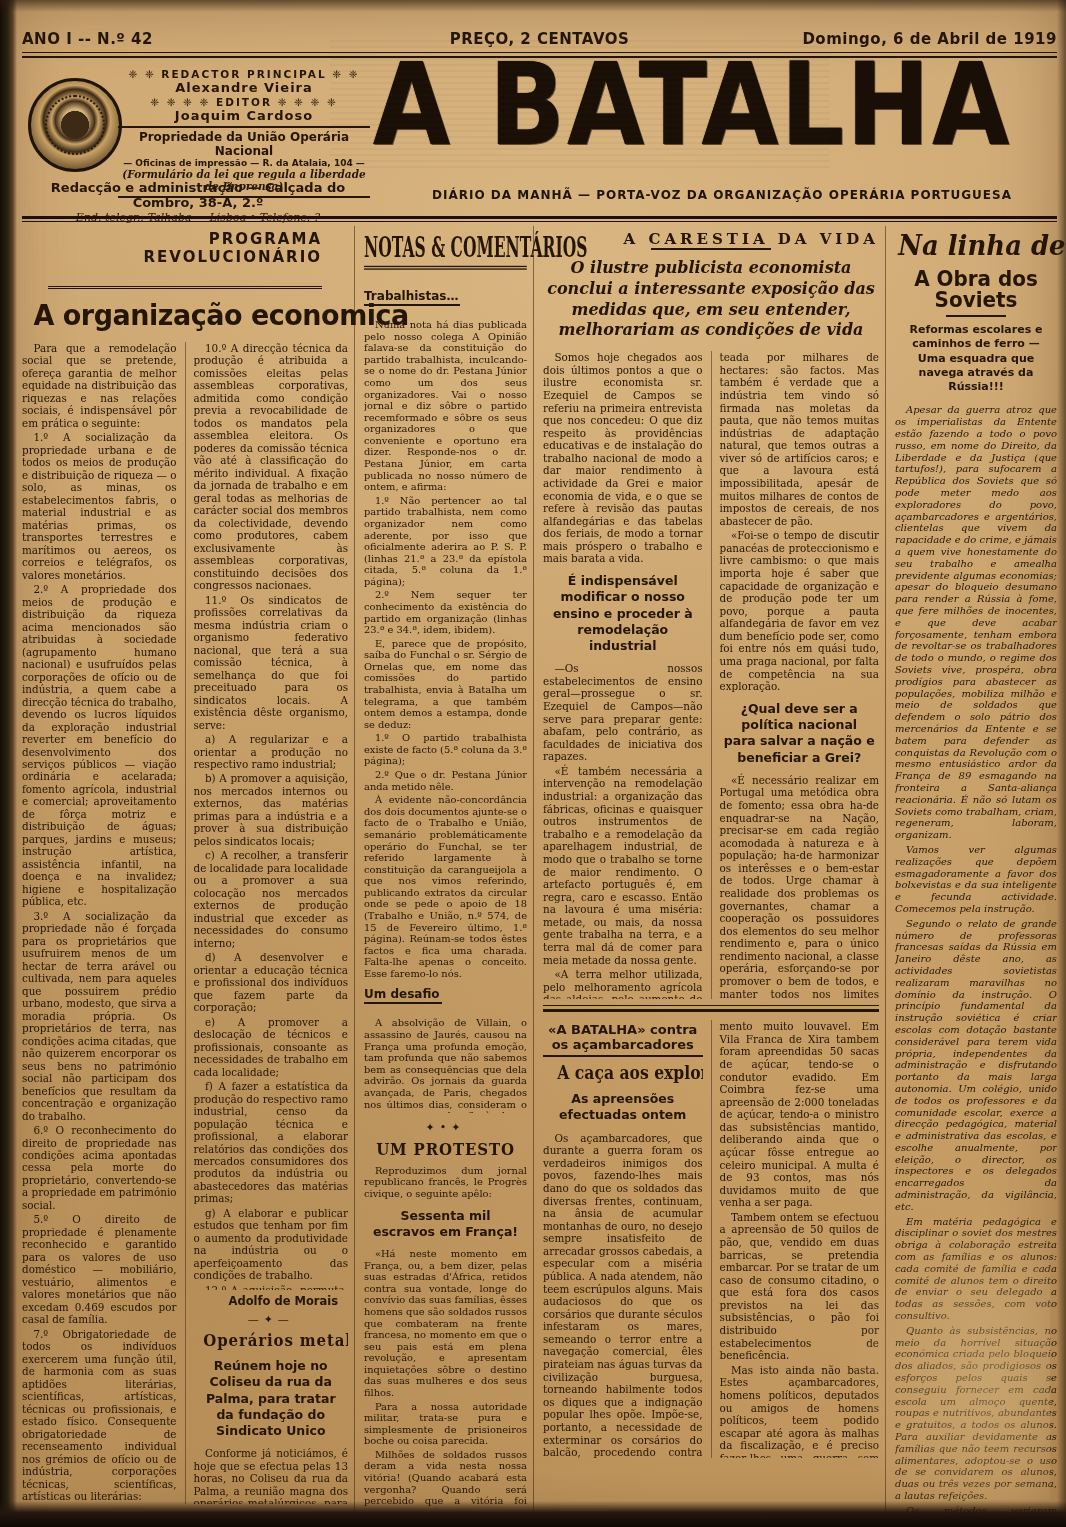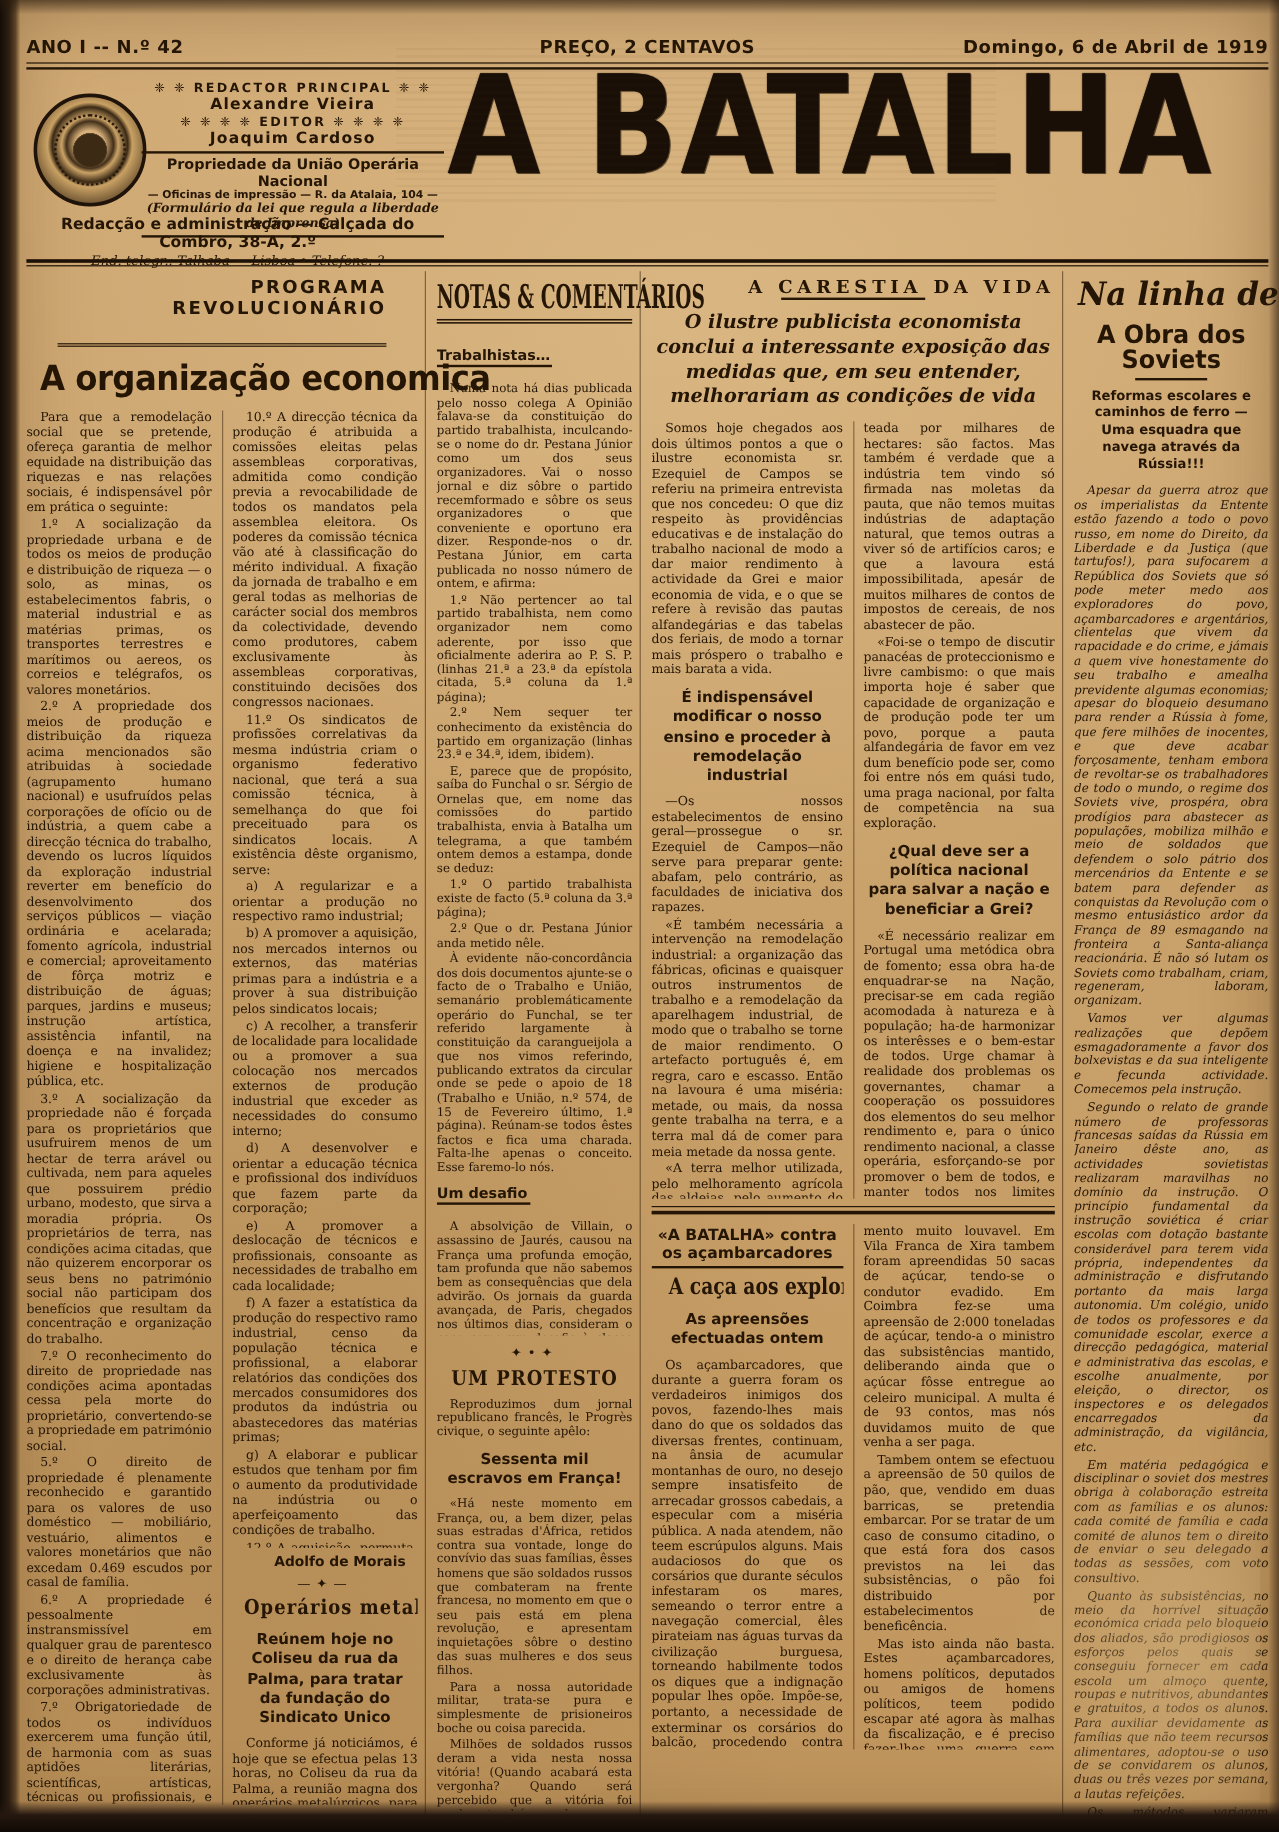--- a/index.html
+++ b/index.html
@@ -142,37 +142,37 @@
         <div class="l-name">Joaquim Cardoso</div>
         <div class="l-prop">Propriedade da União Operária Nacional</div>
         <div class="l-off">— Oficinas de impressão — R. da Atalaia, 104 —</div>
         <div class="l-law">(Formulário da lei que regula a liberdade de Imprensa)</div>
       </div>
       <div class="mh-addr">
         <div class="a1">Redacção e administração — Calçada do Combro, 38-A, 2.º</div>
         <div class="a2">End. telegr.: Talhaba — Lisboa • Telefone: ?</div>
       </div>
       <div class="mh-title">A BATALHA</div>
+      <div class="mh-sub">DIÁRIO DA MANHÃ — PORTA-VOZ DA ORGANIZAÇÃO OPERÁRIA PORTUGUESA</div>
     </div>
     <div class="rule-heavy"></div>
 
     <div class="content">
 
       <section class="band band-left">
         <div class="kicker-l">PROGRAMA REVOLUCIONÁRIO</div>
         <div class="h-left">A organização economica</div>
         <div class="twocol">
           <div class="bcol">
               <div class="b-p">Para que a remodelação social que se pretende, ofereça garantia de melhor equidade na distribuição das riquezas e nas relações sociais, é indispensável pôr em prática o seguinte:</div>
               <div class="b-p">1.º A socialização da propriedade urbana e de todos os meios de produção e distribuição de riqueza — o solo, as minas, os estabelecimentos fabris, o material industrial e as matérias primas, os transportes terrestres e marítimos ou aereos, os correios e telégrafos, os valores monetários.</div>
               <div class="b-p">2.º A propriedade dos meios de produção e distribuição da riqueza acima mencionados são atribuidas à sociedade (agrupamento humano nacional) e usufruídos pelas corporações de ofício ou de indústria, a quem cabe a direcção técnica do trabalho, devendo os lucros líquidos da exploração industrial reverter em benefício do desenvolvimento dos serviços públicos — viação ordinária e acelarada; fomento agrícola, industrial e comercial; aproveitamento de fôrça motriz e distribuição de águas; parques, jardins e museus; instrução artística, assistência infantil, na doença e na invalidez; higiene e hospitalização pública, etc.</div>
               <div class="b-p">3.º A socialização da propriedade não é forçada para os proprietários que usufruirem menos de um hectar de terra arável ou cultivada, nem para aqueles que possuirem prédio urbano, modesto, que sirva a moradia própria. Os proprietários de terra, nas condições acima citadas, que não quizerem encorporar os seus bens no património social não participam dos benefícios que resultam da concentração e organização do trabalho.</div>
-              <div class="b-p">7.º O reconhecimento do direito de propriedade nas condições acima apontadas cessa pela morte do proprietário, convertendo-se a propriedade em património social.</div>
+              <div class="b-p">6.º O reconhecimento do direito de propriedade nas condições acima apontadas cessa pela morte do proprietário, convertendo-se a propriedade em património social.</div>
               <div class="b-p">5.º O direito de propriedade é plenamente reconhecido e garantido para os valores de uso doméstico — mobiliário, vestuário, alimentos e valores monetários que não excedam 0.469 escudos por casal de família.</div>
-              <div class="b-p">6.º A propriedade é pessoalmente instransmissível em qualquer grau de parentesco e o direito de herança cabe exclusivamente às corporações administrativas.</div>
               <div class="b-p">7.º Obrigatoriedade de todos os indivíduos exercerem uma função útil, de harmonia com as suas aptidões literárias, scientíficas, artísticas, técnicas ou profissionais, e estado físico. Consequente obrigatoriedade de recenseamento individual nos grémios de ofício ou de indústria, corporações técnicas, scientíficas, artísticas ou literárias:</div>
             </div>
           <div class="bcol">
             <div class="flow">
                 <div class="b-p">10.º A direcção técnica da produção é atribuida a comissões eleitas pelas assembleas corporativas, admitida como condição previa a revocabilidade de todos os mandatos pela assemblea eleitora. Os poderes da comissão técnica vão até à classificação do mérito individual. A fixação da jornada de trabalho e em geral todas as melhorias de carácter social dos membros da colectividade, devendo como produtores, cabem exclusivamente às assembleas corporativas, constituindo decisões dos congressos nacionaes.</div>
                 <div class="b-p">11.º Os sindicatos de profissões correlativas da mesma indústria criam o organismo federativo nacional, que terá a sua comissão técnica, à semelhança do que foi preceituado para os sindicatos locais. A existência dêste organismo, serve:</div>
                 <div class="b-p">a) A regularizar e a orientar a produção no respectivo ramo industrial;</div>
                 <div class="b-p">b) A promover a aquisição, nos mercados internos ou externos, das matérias primas para a indústria e a prover à sua distribuição pelos sindicatos locais;</div>
                 <div class="b-p">c) A recolher, a transferir de localidade para localidade ou a promover a sua colocação nos mercados externos de produção industrial que exceder as necessidades do consumo interno;</div>
                 <div class="b-p">d) A desenvolver e orientar a educação técnica e profissional dos indivíduos que fazem parte da corporação;</div>

